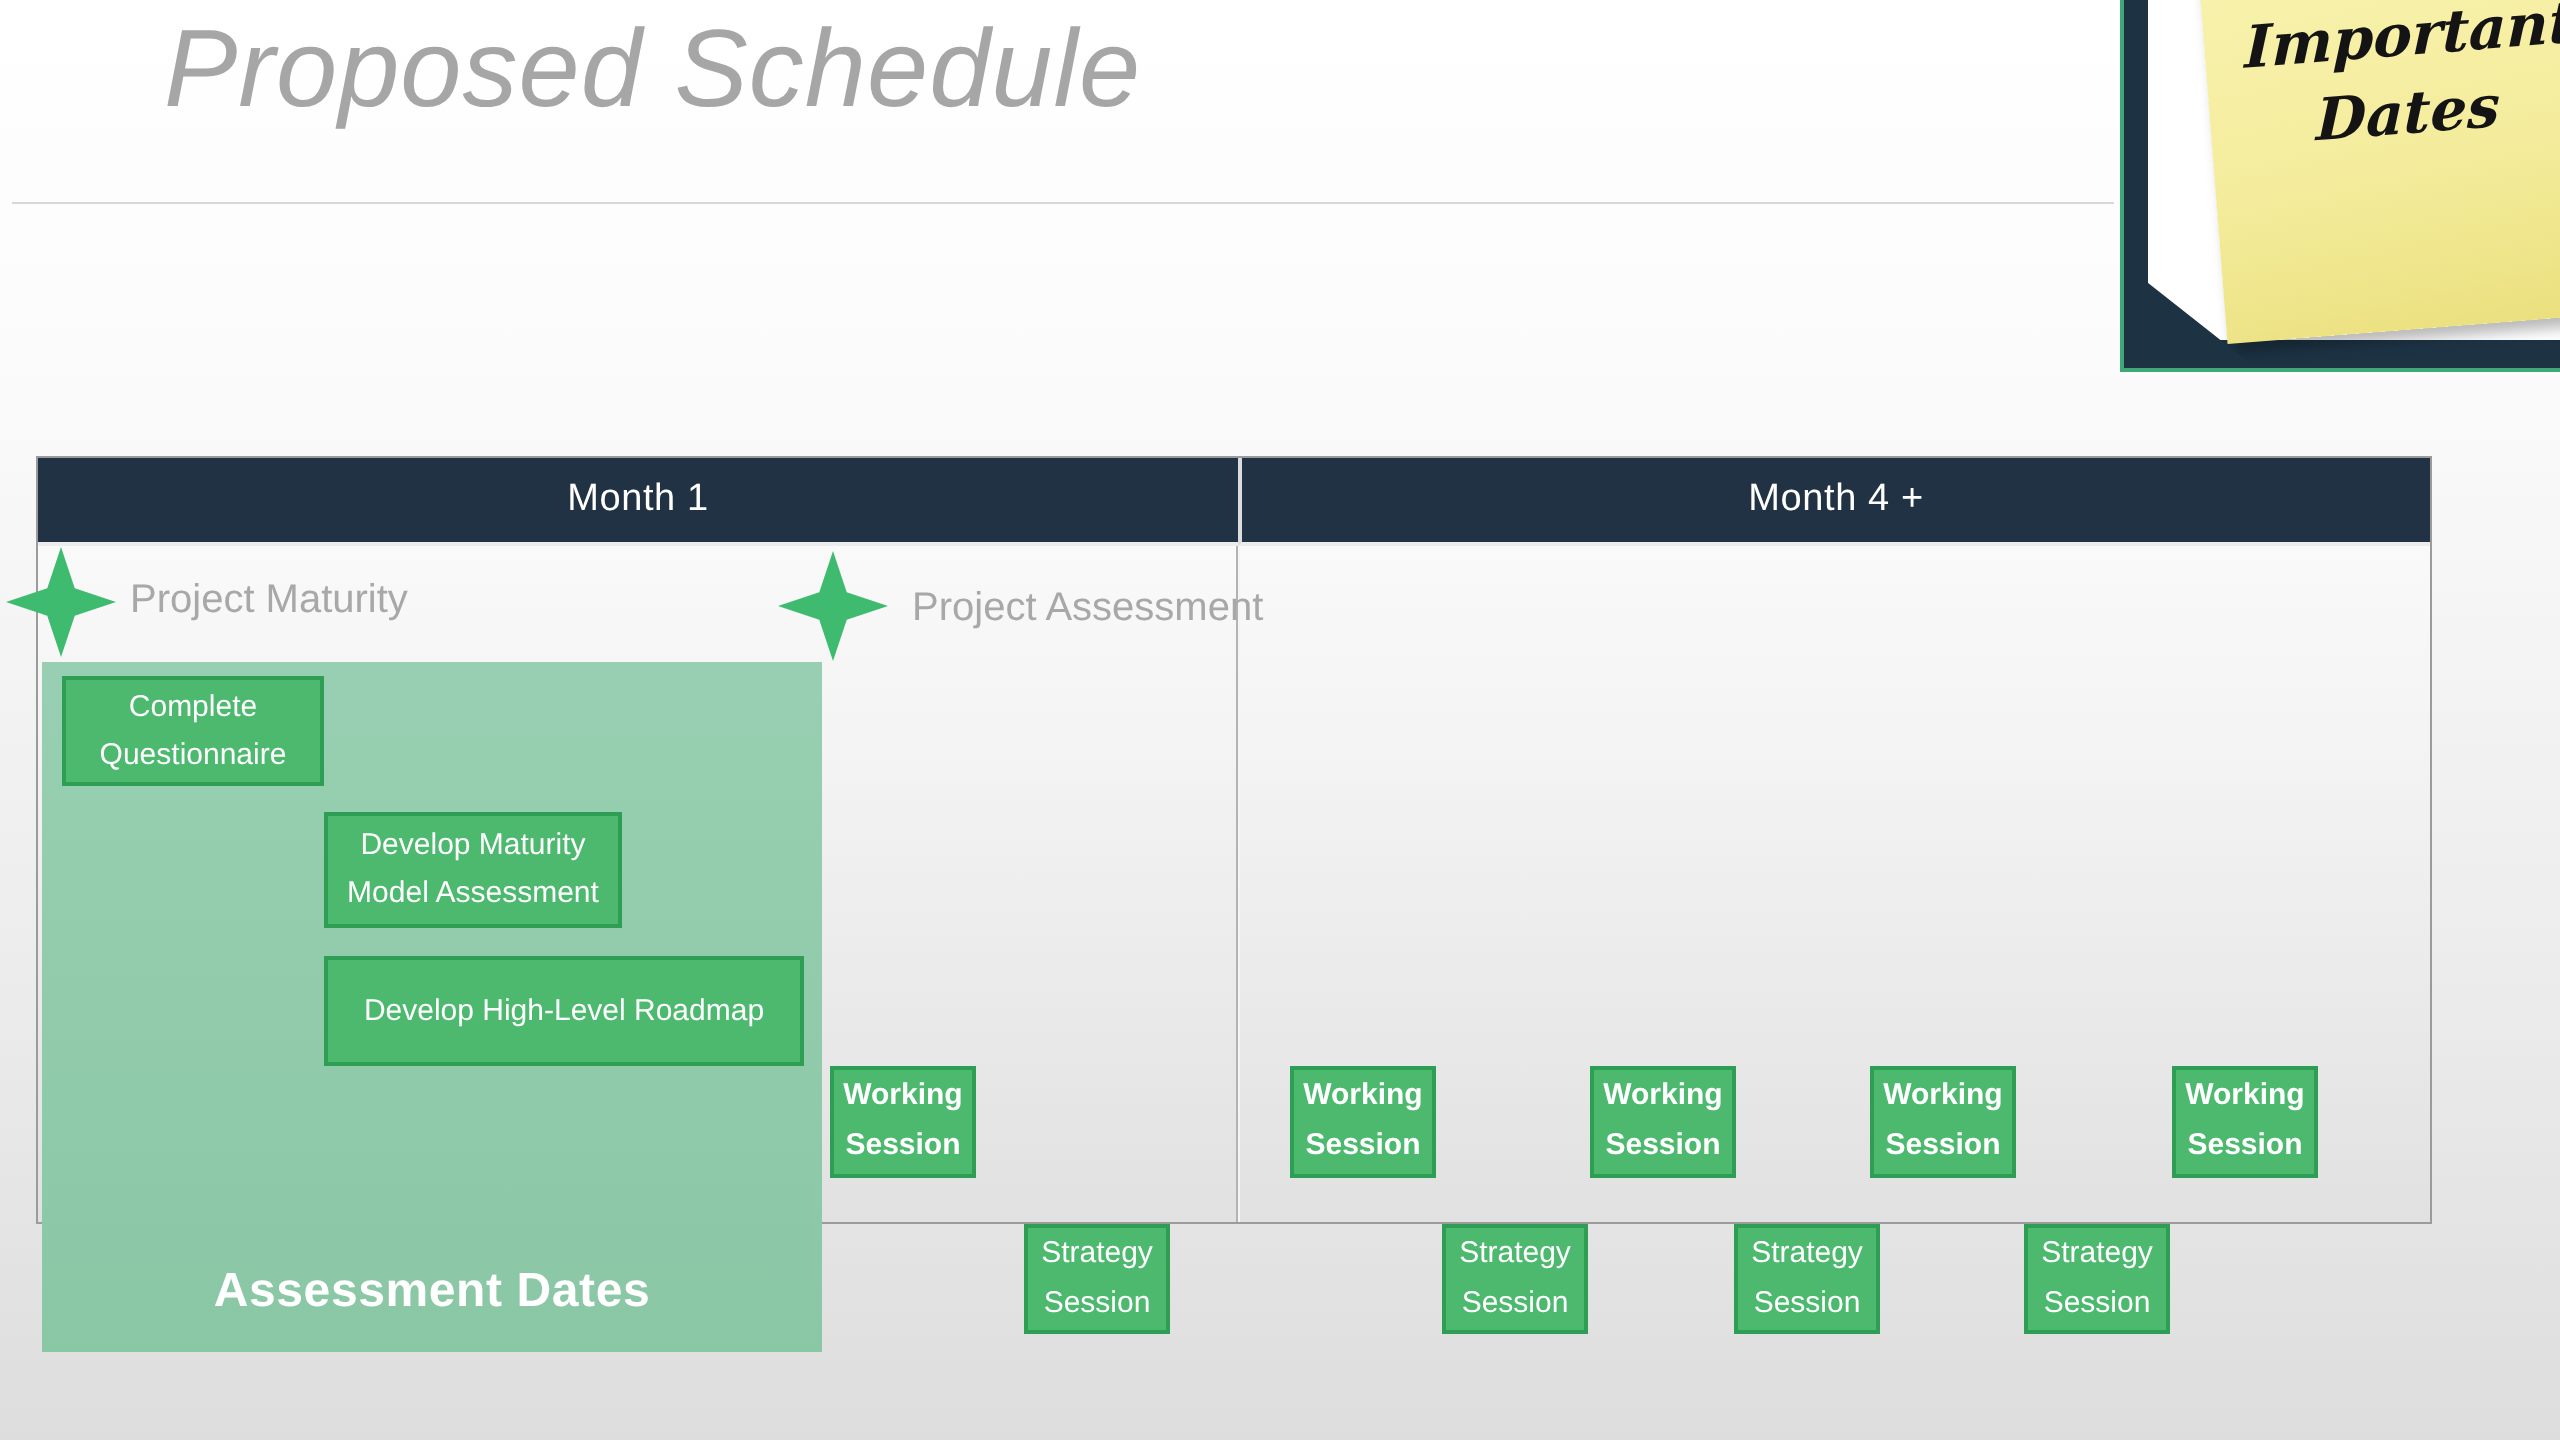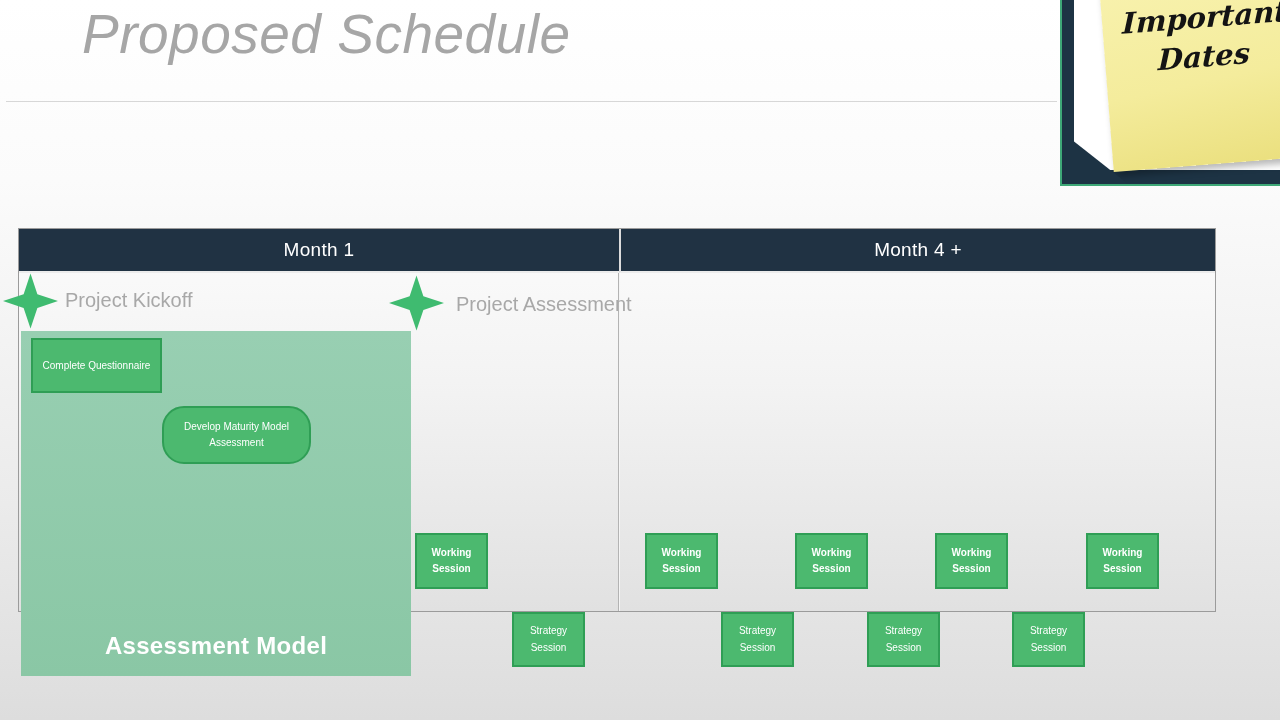--- a/index.html
+++ b/index.html
@@ -103,24 +103,24 @@
   }
 
   
   .task-box, .session-box {
     position:absolute;
     background:#4cb96f;
     border:2px solid #2f9e55;
     color:#ffffff;
     display:flex; align-items:center; justify-content:center;
     text-align:center;
-    font-size:10px; line-height:1.6;
+    font-size:15px; line-height:1.6;
   }
   .task1 { left:12px;  top:109px; width:131px; height:55px; }
-  .task2 { left:143px; top:177px; width:149px; height:58px;border-radius:22px; }
+  .task2 { left:143px; top:177px; width:149px; height:58px; }
   .task3 { left:143px; top:249px; width:240px; height:55px; }
 
   .session-box { width:73px; height:56px; line-height:1.65; }
   .ws-row { top:304px;font-weight:bold; }
   .ss-row { top:383px; height:55px; }
   .m1-ws { left:396px; }
   .m1-ss { left:493px; }
   .m2-ws-0 { left:626px; }
   .m2-ws-1 { left:776px; }
   .m2-ws-2 { left:916px; }
@@ -151,33 +151,34 @@
   <div class="timeline-header">
     <div class="header-cell c1">Month 1</div>
     <div class="header-cell c2">Month 4 +</div>
   </div>
 
   <div class="col-divider"></div>
 
   <svg class="milestone-star s1" viewBox="0 0 56 56">
     <polygon points="28,0 35,21 56,28 35,35 28,56 21,35 0,28 21,21" fill="#3fbb70"></polygon>
   </svg>
-  <div class="milestone-label m1">Project Kickoff</div>
+  <div class="milestone-label m1">Project Maturity</div>
 
   <svg class="milestone-star s2" viewBox="0 0 56 56">
     <polygon points="28,0 35,21 56,28 35,35 28,56 21,35 0,28 21,21" fill="#3fbb70"></polygon>
   </svg>
   <div class="milestone-label m2">Project Assessment</div>
 
   <div class="phase-block">
-    <div class="phase-label">Assessment Model</div>
+    <div class="phase-label">Assessment Dates</div>
   </div>
 
   <div class="task-box task1">Complete Questionnaire</div>
   <div class="task-box task2">Develop Maturity Model Assessment</div>
+  <div class="task-box task3">Develop High-Level Roadmap</div>
 
   <div class="session-box ws-row m1-ws">Working Session</div>
   <div class="session-box ss-row m1-ss">Strategy Session</div>
 
   <div class="session-box ws-row m2-ws-0">Working Session</div>
   <div class="session-box ws-row m2-ws-1">Working Session</div>
   <div class="session-box ws-row m2-ws-2">Working Session</div>
   <div class="session-box ws-row m2-ws-3">Working Session</div>
 
   <div class="session-box ss-row m2-ss-0">Strategy Session</div>

